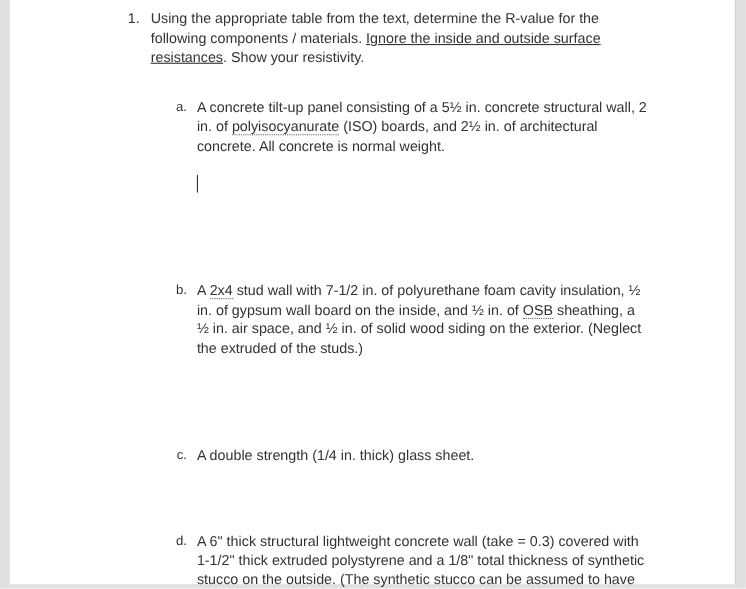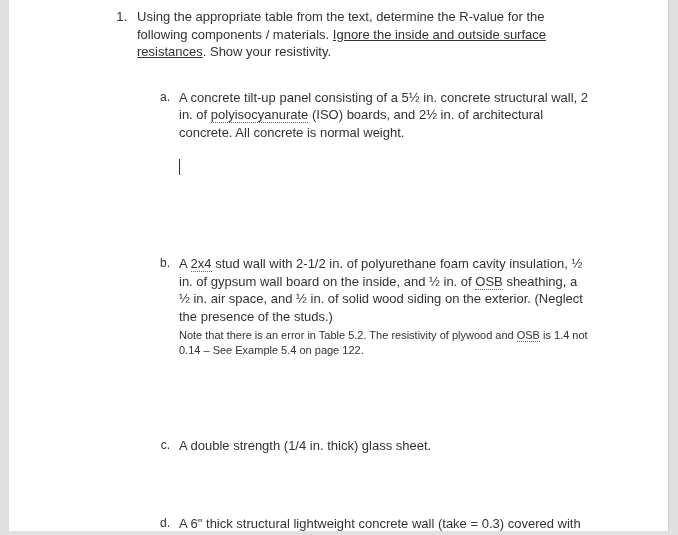--- a/index.html
+++ b/index.html
@@ -100,24 +100,21 @@
           <div class="sub-label">a.</div>
           <div class="sub-content">
             <span>A concrete tilt-up panel consisting of a 5½ in. concrete structural wall, 2 in. of </span><span class="dotted">polyisocyanurate</span><span> (ISO) boards, and 2½ in. of architectural concrete. All concrete is normal weight.</span>
             <div class="cursor-line"></div>
           </div>
         </div>
 
         <div class="sub-item b">
           <div class="sub-label">b.</div>
           <div class="sub-content">
-            <span>A </span><span class="dotted">2x4</span><span> stud wall with 2-1/2 in. of polyurethane foam cavity insulation, ½ in. of gypsum wall board on the inside, and ½ in. of </span><span class="dotted">OSB</span><span> sheathing, a ½ in. air space, and ½ in. of solid wood siding on the exterior. (Neglect the presence of the studs.)</span>
-            <div class="note">
-              <span>Note that there is an error in Table 5.2. The resistivity of plywood and </span><span class="dotted">OSB</span><span> is 1.4 not 0.14 – See Example 5.4 on page 122.</span>
-            </div>
+            <span>A </span><span class="dotted">2x4</span><span> stud wall with 7-1/2 in. of polyurethane foam cavity insulation, ½ in. of gypsum wall board on the inside, and ½ in. of </span><span class="dotted">OSB</span><span> sheathing, a ½ in. air space, and ½ in. of solid wood siding on the exterior. (Neglect the extruded of the studs.)</span>
           </div>
         </div>
 
         <div class="sub-item c">
           <div class="sub-label">c.</div>
           <div class="sub-content">
             <span>A double strength (1/4 in. thick) glass sheet.</span>
           </div>
         </div>
 

